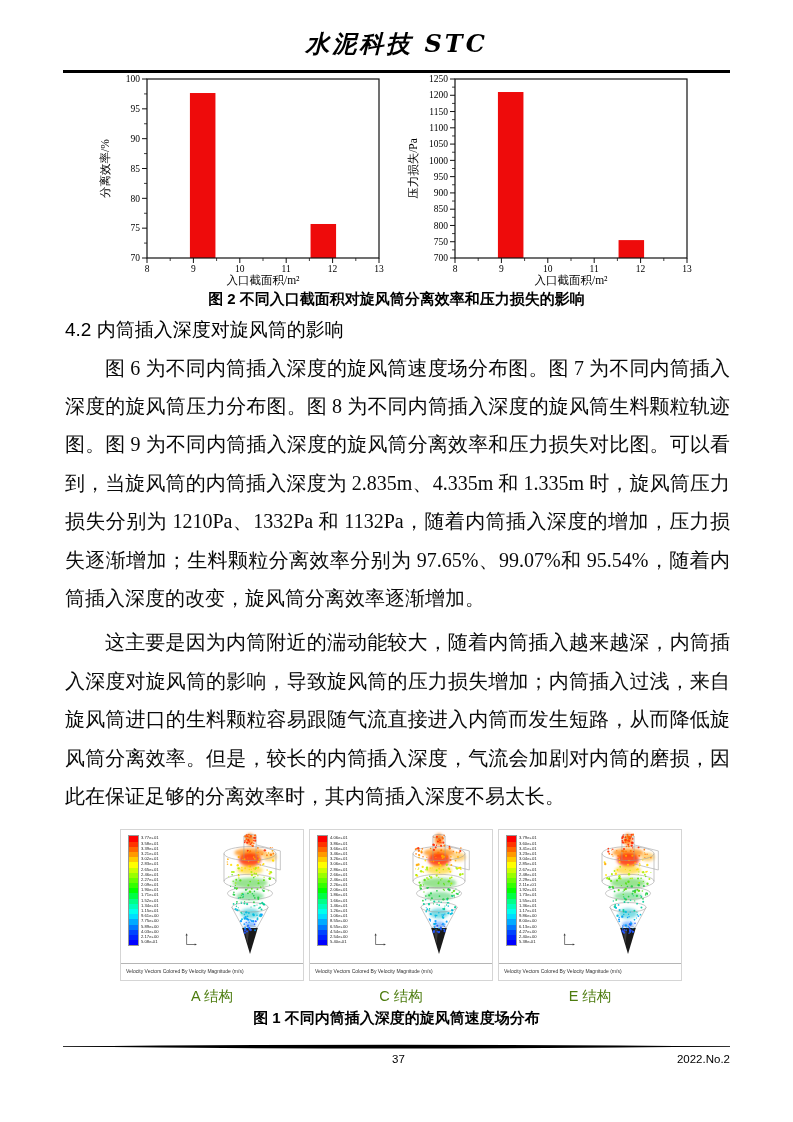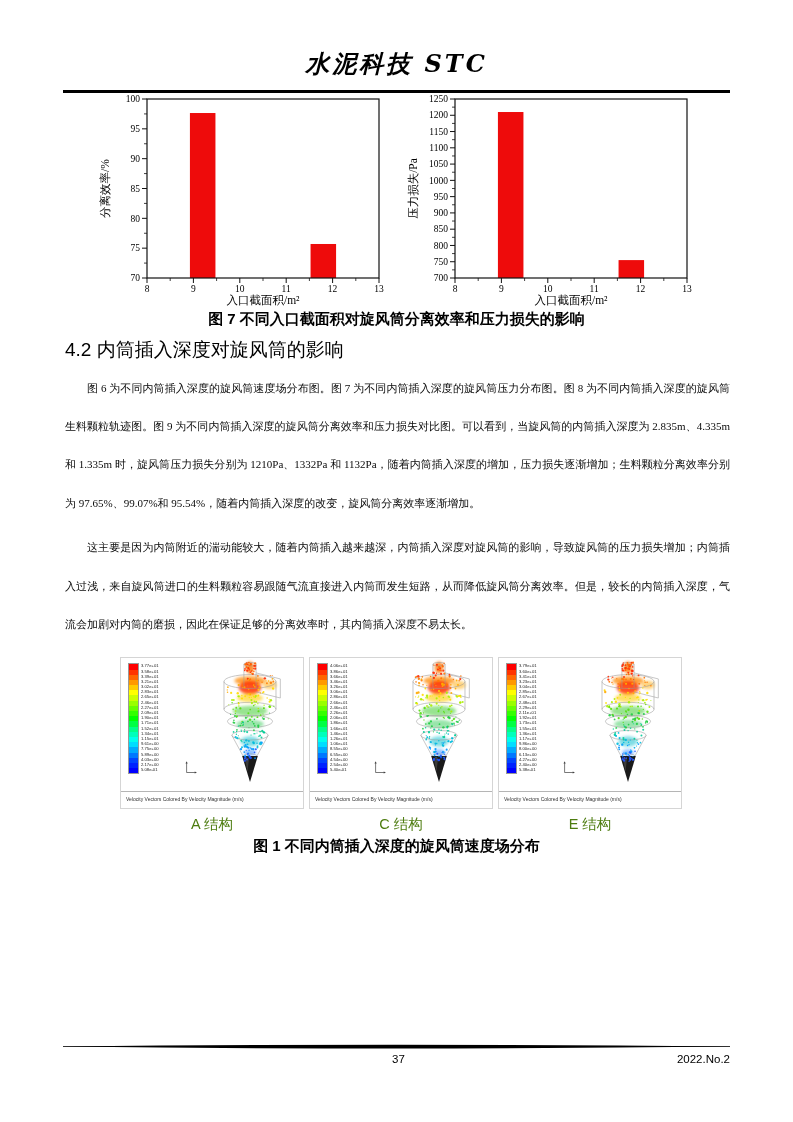--- a/index.html
+++ b/index.html
@@ -2,40 +2,40 @@
 <html><head>
 <meta charset="utf-8">
 <style>
   * { margin:0; padding:0; box-sizing:border-box; }
   html,body { background:#e8e8e8; }
   .page {
     position:relative; width:793px; height:1122px; margin:0 auto;
     background:#ffffff; overflow:hidden;
     font-family:"Liberation Serif","DejaVu Serif",serif; color:#111;
   }
-  .header { padding-top:48px; text-align:center; }
+  .header { padding-top:28px; text-align:center; }
   .journal-title {
     font-family:"DejaVu Serif","Liberation Serif",serif;
     font-weight:bold; font-style:italic; font-size:24px; letter-spacing:3px; color:#000;
   }
   .header-rule { margin:10px 63px 0 63px; height:2.5px; background:#000; }
 
   .fig5-row { margin-top:2px; display:flex; justify-content:center; gap:16px; }
   .chart { width:292px; height:212px; }
 
   .fig-caption {
     text-align:center; font-family:"Liberation Sans","DejaVu Sans",sans-serif;
     font-weight:600; font-size:15px; color:#000; margin-top:3px;
   }
   h2.section-heading {
     margin:8px 63px 0 65px; font-family:"Liberation Sans","DejaVu Sans",sans-serif;
     font-weight:normal; font-size:19px; color:#000;
   }
   p.body-par {
-    margin:6px 63px 0 65px; font-size:11px; line-height:38.4px;
+    margin:6px 63px 0 65px; font-size:20px; line-height:38.4px;
     text-align:justify; text-indent:2em; color:#0a0a0a;
   }
 
   .fig6-row { margin:14px 0 0 120px; display:flex; gap:5px; }
   .panel {
     width:184px; height:152px; border:1px solid #d5d5d5; background:#fff;
     display:flex; flex-direction:column; position:relative;
   }
   .panel-art { position:relative; flex:1; overflow:hidden; }
   .colorbar-wrap { position:absolute; left:7px; top:5px; display:flex; }
@@ -177,21 +177,21 @@
           <line x1="212.39999999999998" y1="183" x2="212.39999999999998" y2="186" stroke="#111" stroke-width="0.8"></line>
           <line x1="235.60000000000002" y1="183" x2="235.60000000000002" y2="188" stroke="#111" stroke-width="1"></line>
           <text x="235.60000000000002" y="197" text-anchor="middle" font-size="9.5">12</text>
           <line x1="258.8" y1="183" x2="258.8" y2="186" stroke="#111" stroke-width="0.8"></line>
           <line x1="282" y1="183" x2="282" y2="188" stroke="#111" stroke-width="1"></line>
           <text x="282" y="197" text-anchor="middle" font-size="9.5">13</text>
           <text x="166" y="209" text-anchor="middle" font-size="11.5">入口截面积/m²</text>
           <text x="12" y="93.5" text-anchor="middle" font-size="11.5" transform="rotate(-90 12 93.5)">压力损失/Pa</text>
         </svg></div>
   </div>
-  <div class="fig-caption">图 7 不同入口截面积对旋风筒分离效率和压力损失的影响</div>
+  <div class="fig-caption">图 2 不同入口截面积对旋风筒分离效率和压力损失的影响</div>
 
   <h2 class="section-heading">4.2 内筒插入深度对旋风筒的影响</h2>
 
   <p class="body-par">图 6 为不同内筒插入深度的旋风筒速度场分布图。图 7 为不同内筒插入深度的旋风筒压力分布图。图 8 为不同内筒插入深度的旋风筒生料颗粒轨迹图。图 9 为不同内筒插入深度的旋风筒分离效率和压力损失对比图。可以看到，当旋风筒的内筒插入深度为 2.835m、4.335m 和 1.335m 时，旋风筒压力损失分别为 1210Pa、1332Pa 和 1132Pa，随着内筒插入深度的增加，压力损失逐渐增加；生料颗粒分离效率分别为 97.65%、99.07%和 95.54%，随着内筒插入深度的改变，旋风筒分离效率逐渐增加。</p>
   <p class="body-par">这主要是因为内筒附近的湍动能较大，随着内筒插入越来越深，内筒插入深度对旋风筒的影响，导致旋风筒的压力损失增加；内筒插入过浅，来自旋风筒进口的生料颗粒容易跟随气流直接进入内筒而发生短路，从而降低旋风筒分离效率。但是，较长的内筒插入深度，气流会加剧对内筒的磨损，因此在保证足够的分离效率时，其内筒插入深度不易太长。</p>
 
   <svg width="0" height="0" style="position:absolute" aria-hidden="true">
     <defs>
       <filter id="blur1" x="-40%" y="-40%" width="180%" height="180%">
           <feGaussianBlur stdDeviation="2"></feGaussianBlur>

